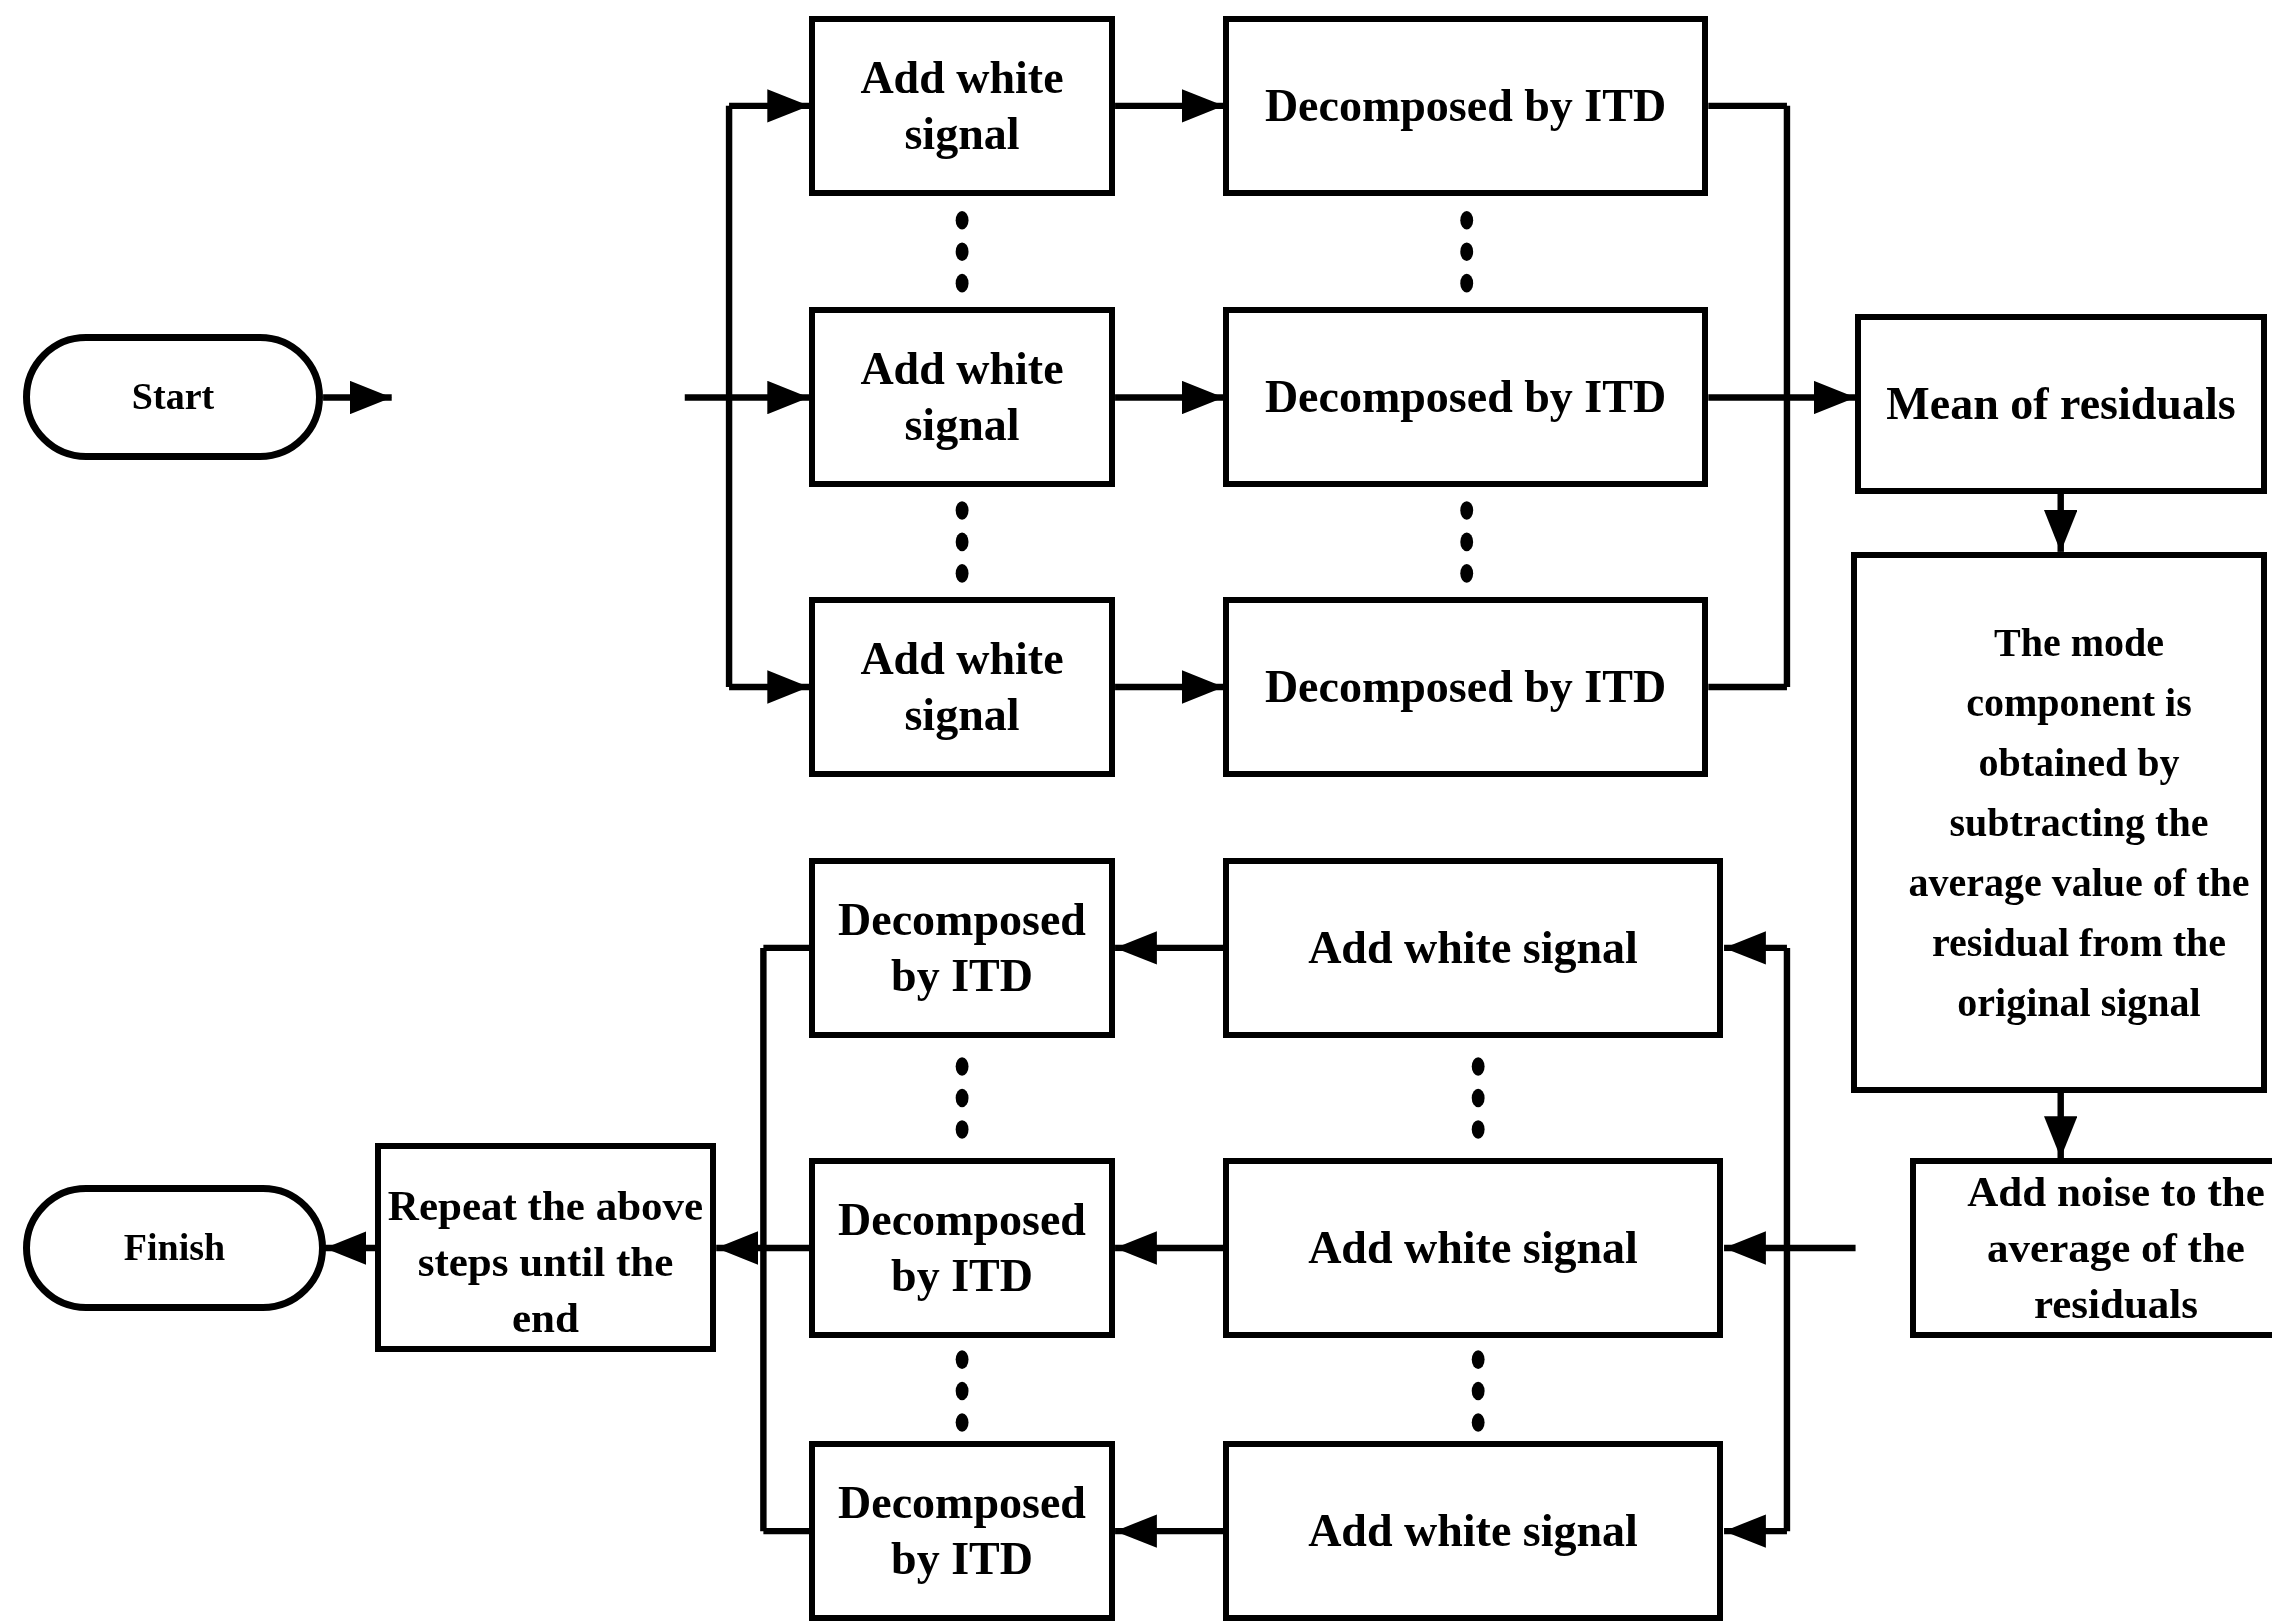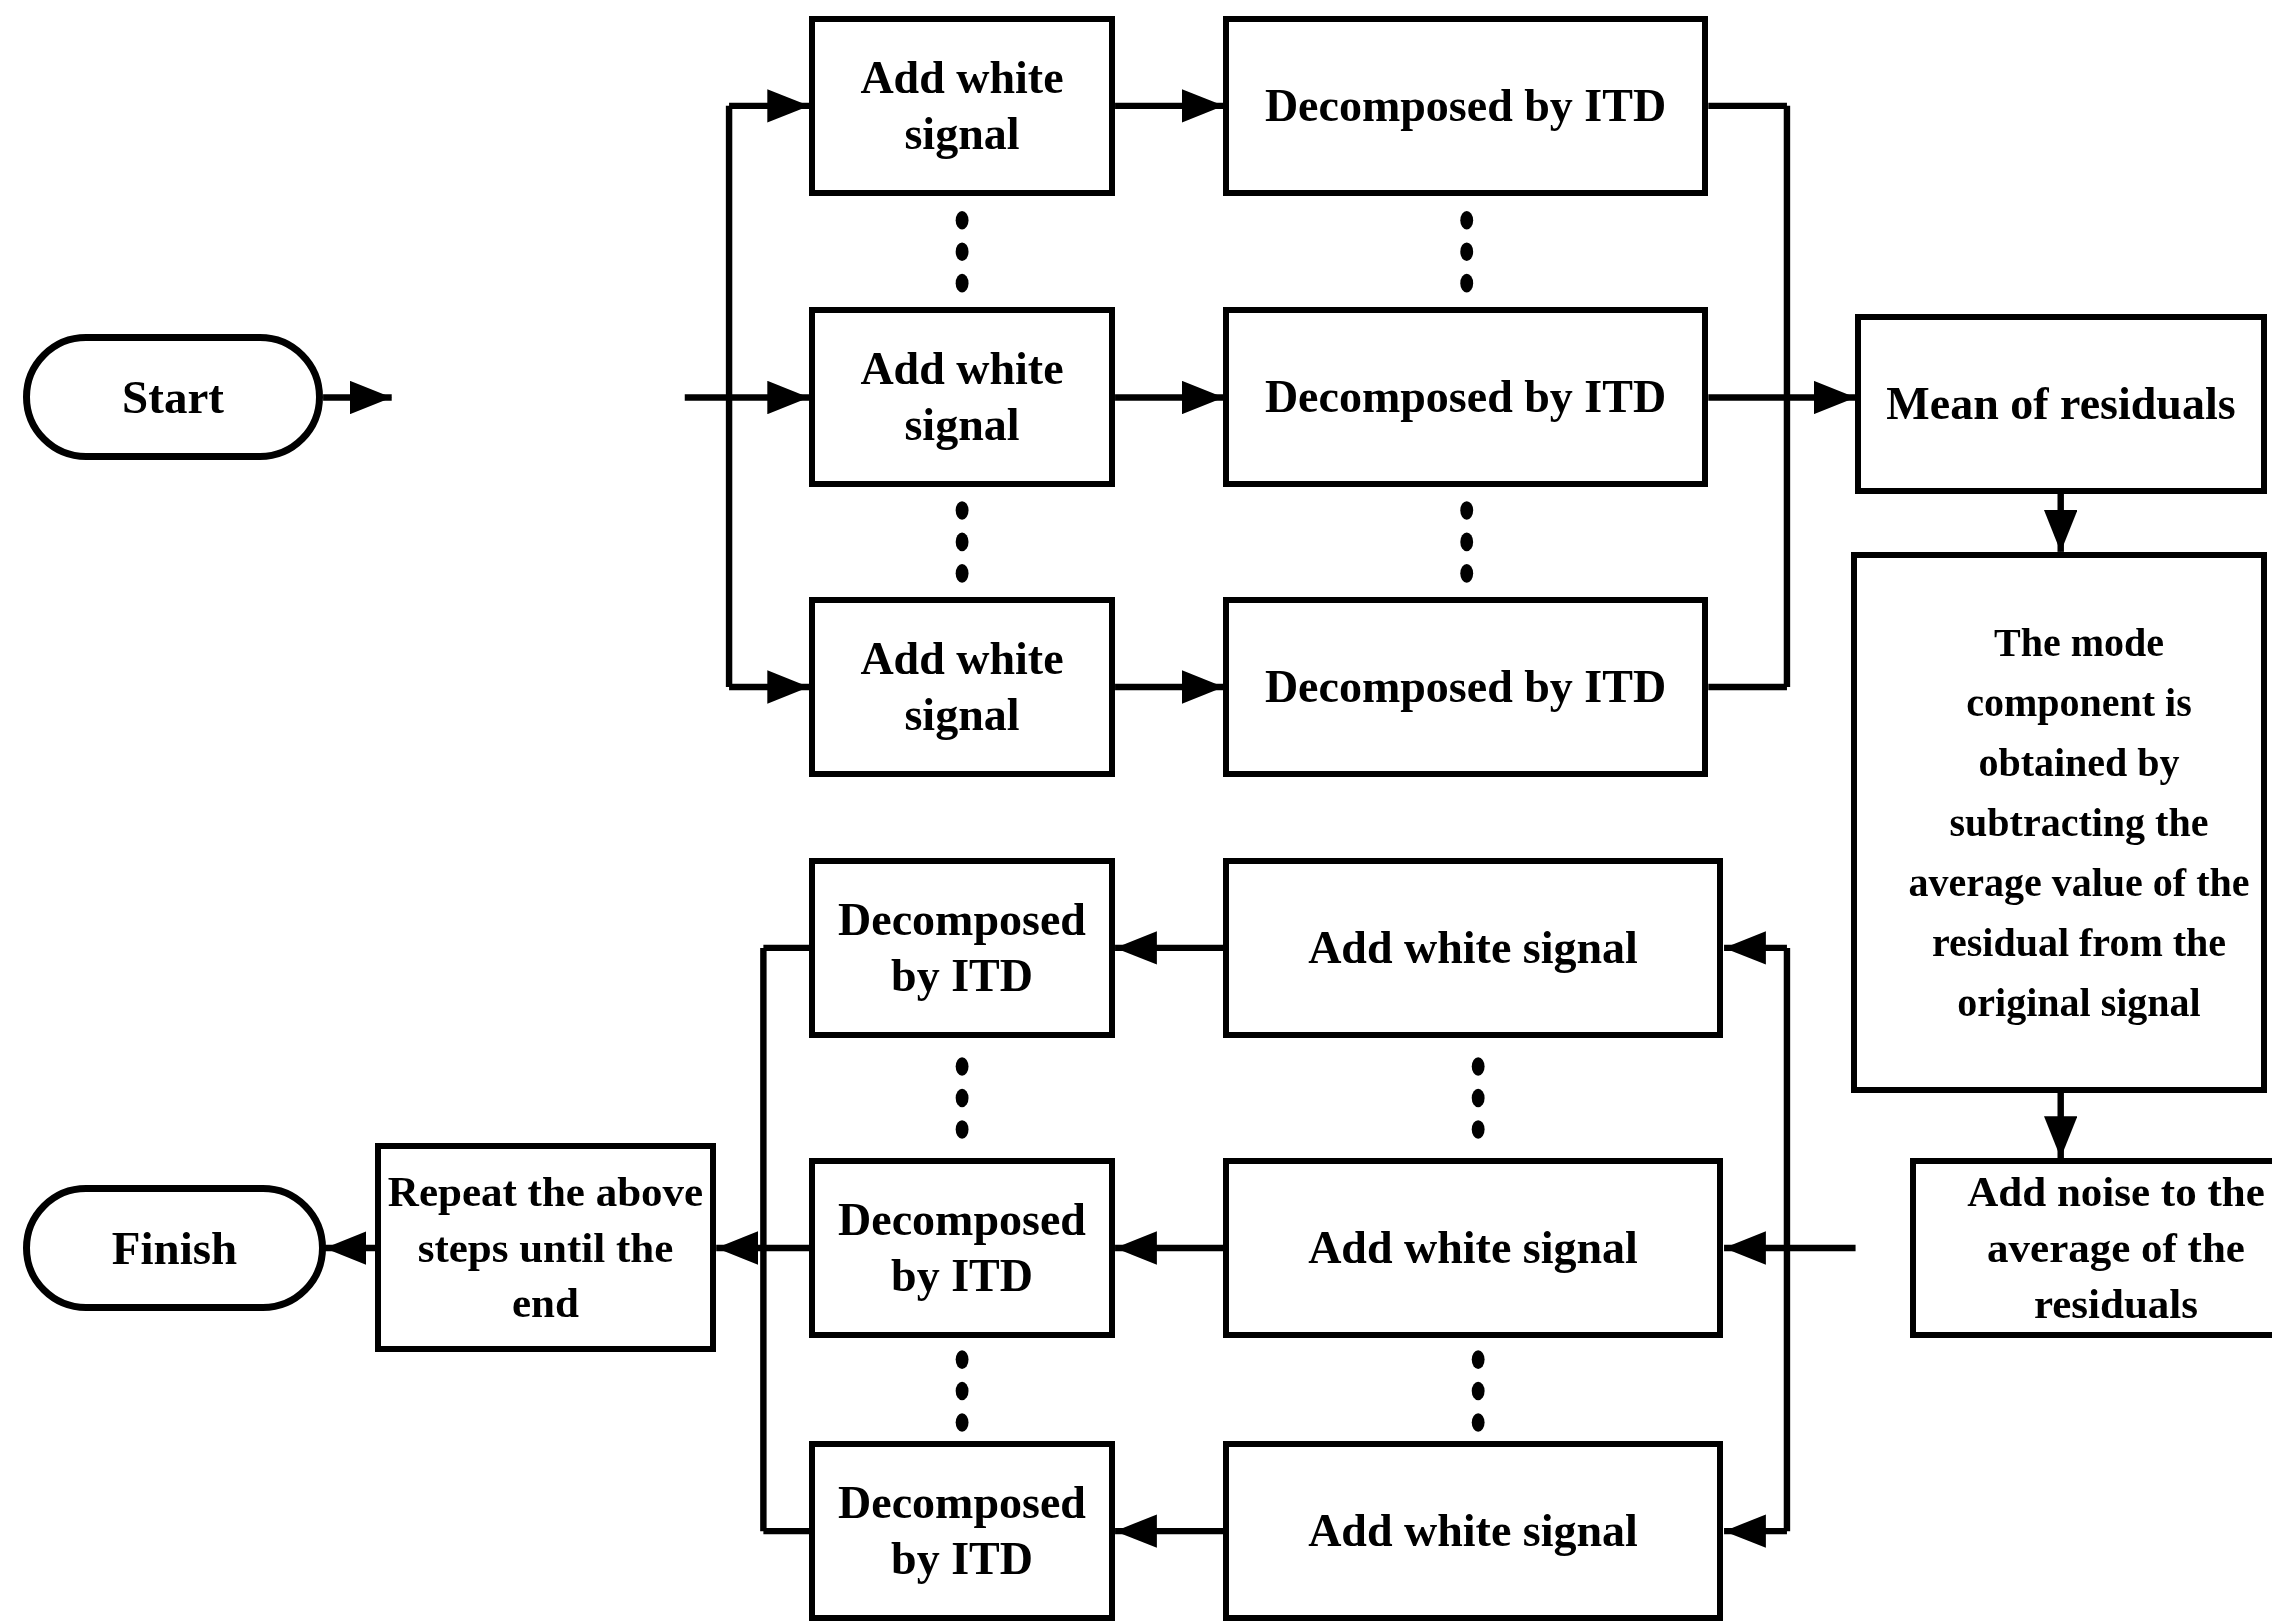--- a/index.html
+++ b/index.html
@@ -18,23 +18,23 @@
     box-sizing: border-box;
     border: 6.4px solid #000000;
     background: #ffffff;
     display: flex;
     align-items: center;
     justify-content: center;
     text-align: center;
     z-index: 2;
   }
   .stadium { border-radius: 68px; border-width: 7.1px; }
-  .fs66 { font-size: 47px; line-height: 1.2; }
+  .fs66 { font-size: 38px; line-height: 1.2; }
   .fs64 { font-size: 46px; line-height: 1.22; }
-  .fs60 { font-size: 43px; line-height: 1.3; }
+  .fs60 { font-size: 43px; line-height: 1.3; align-items: flex-end; }
   .fs56 { font-size: 40px; line-height: 1.5; padding-left: 40px; }
   .node span { display: block; padding: 0 5.7px; }
   svg.wires {
     position: absolute;
     left: 0; top: 0;
     width: 2273px; height: 1622px;
     z-index: 1;
   }
   svg.wires path { stroke: #000000; stroke-width: 9; fill: none; }
   svg.wires ellipse { fill: #000000; stroke: none; }

